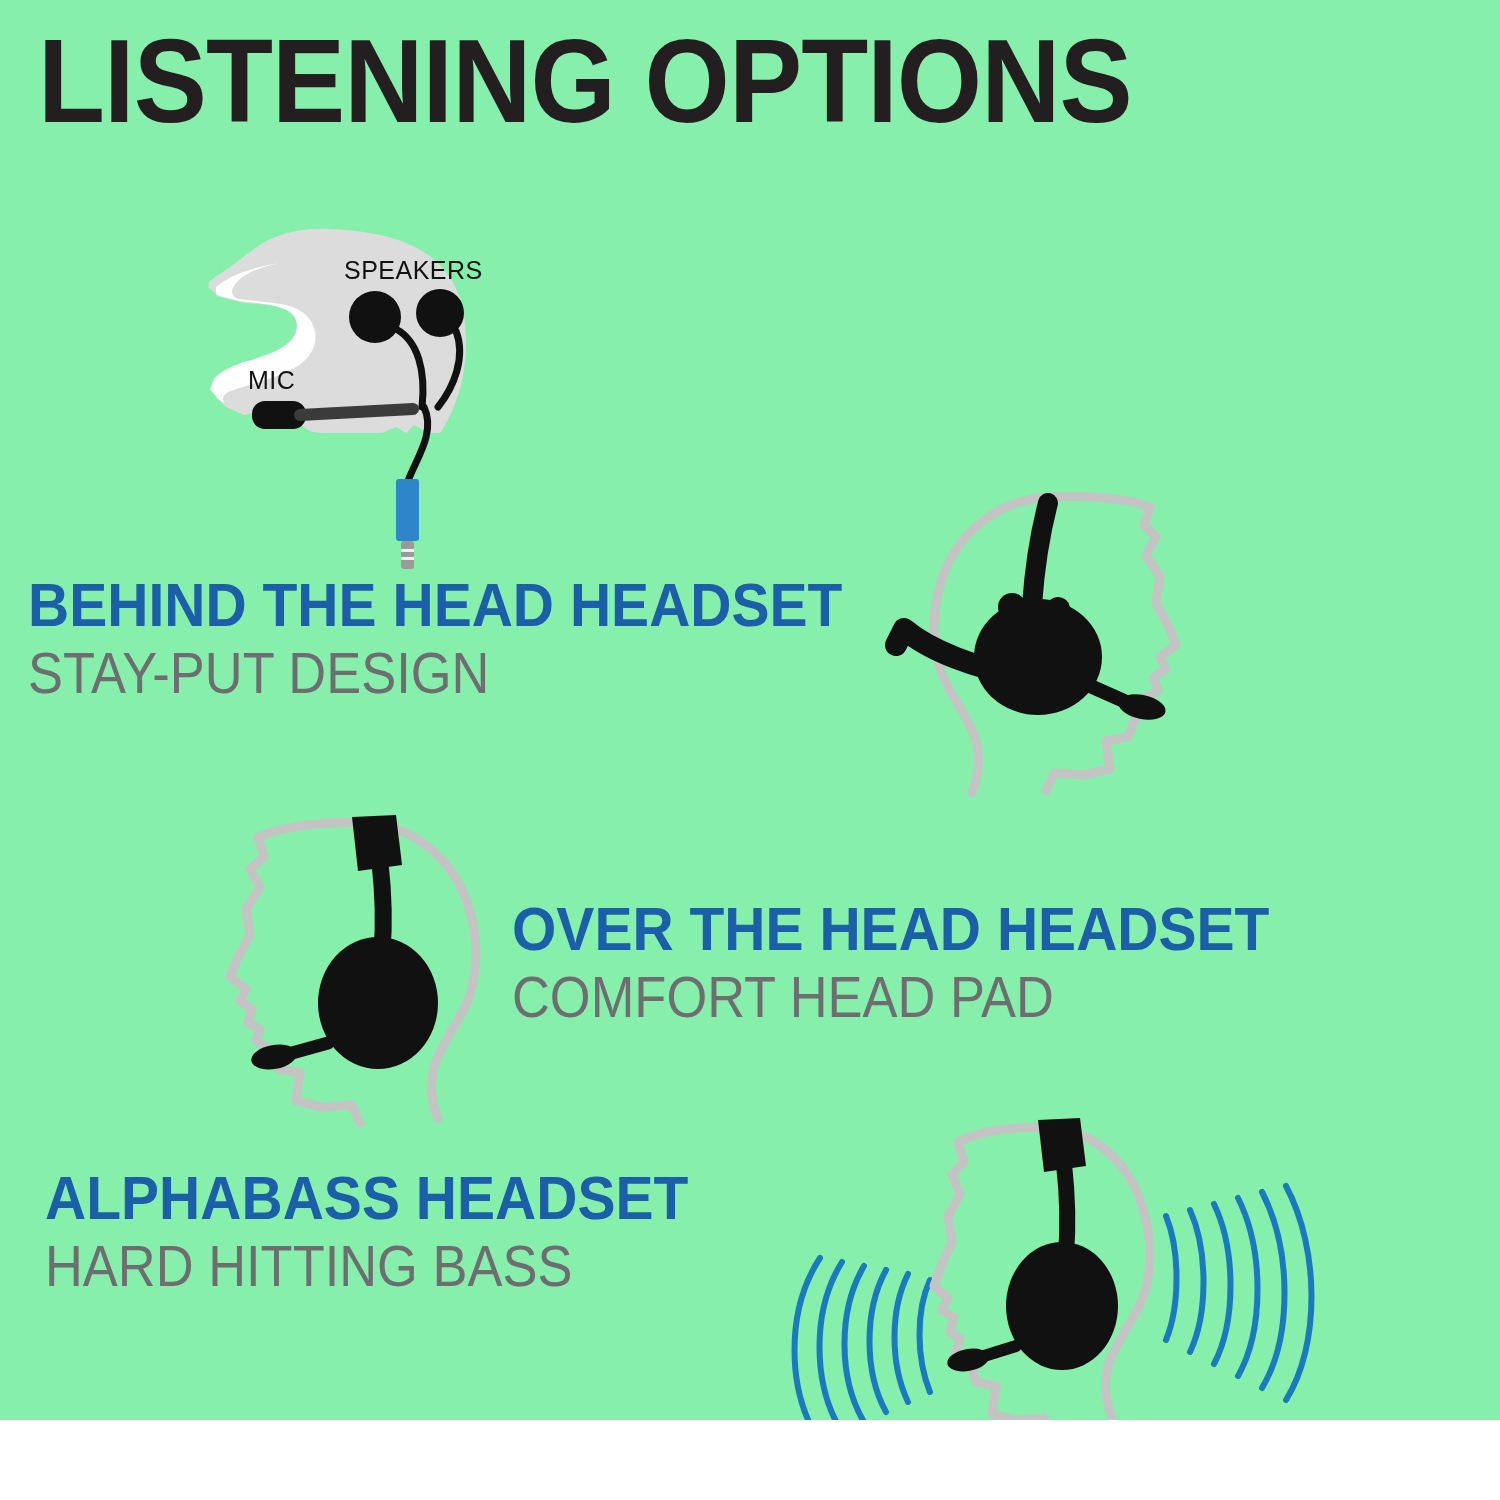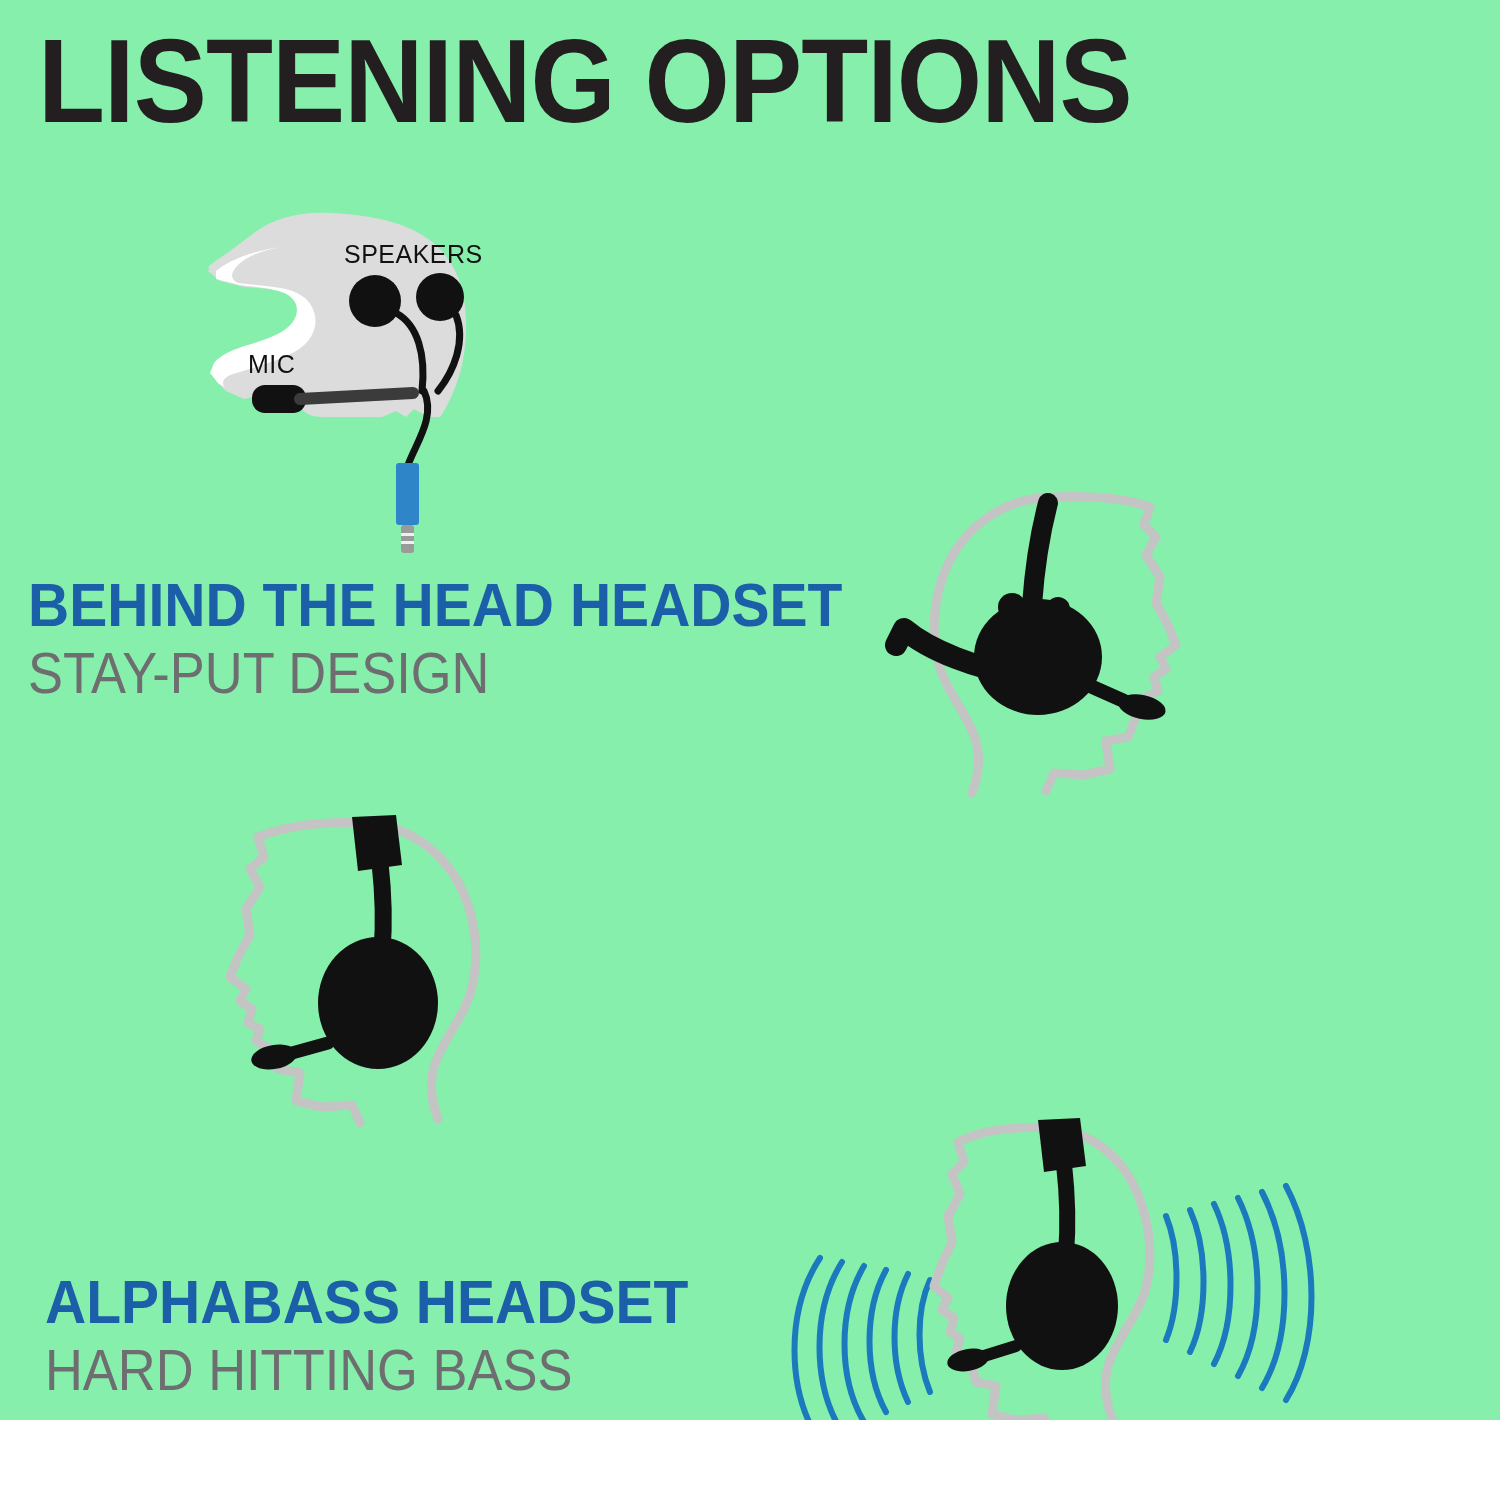--- a/index.html
+++ b/index.html
@@ -52,25 +52,25 @@
     color: #6e6e70;
     transform: scaleX(0.92);
     transform-origin: left top;
     margin-top: 8px;
   }
 
   
   #block-helmet   { left: 505px; top: 247px; }
   #block-behind   { left: 28px;  top: 573px; }
   #block-over     { left: 512px; top: 897px; }
-  #block-alpha    { left: 45px;  top: 1270px; }
+  #block-alpha    { left: 45px;  top: 1166px; }
 
   
   .illus { position: absolute; }
-  #illus-helmet { left: 200px; top: 195px;  width: 320px;  height: 360px; }
+  #illus-helmet { left: 200px; top: 211px;  width: 320px;  height: 360px; }
   #illus-behind { left: 860px; top: 485px;  width: 370px;  height: 340px; }
   #illus-over   { left: 200px; top: 805px;  width: 350px;  height: 345px; }
   #illus-alpha  { left: 780px; top: 1110px; width: 550px;  height: 390px; }
 
   svg { display: block; overflow: visible; }
 </style>
 </head>
 <body>
 
 <div id="page">
@@ -199,20 +199,24 @@
       <path fill="#111111" d="M 152,12 L 196,10 L 202,60 L 158,66 Z"></path>
       <path fill="none" stroke="#111111" stroke-width="17" stroke-linecap="round" d="M 180,58 C 184,94 184,122 182,146"></path>
 
       <ellipse cx="178" cy="198" rx="60" ry="66" fill="#111111"></ellipse>
 
       <path fill="none" stroke="#111111" stroke-width="13" stroke-linecap="round" d="M 128,238 L 92,248"></path>
       <ellipse cx="74" cy="252" rx="23" ry="12" transform="rotate(-10 74 252)" fill="#111111"></ellipse>
     </svg>
   </div>
 
+  <div class="txt-block" id="block-over">
+    <div class="head-line">OVER THE HEAD HEADSET</div>
+    <div class="sub-line">COMFORT HEAD PAD</div>
+  </div>
 
   <div class="txt-block" id="block-alpha">
     <div class="head-line">ALPHABASS HEADSET</div>
     <div class="sub-line">HARD HITTING BASS</div>
   </div>
 
   <div class="illus" id="illus-alpha">
     <svg width="550" height="390" viewBox="0 0 550 390">
 
       <g fill="none" stroke="#1b79be" stroke-linecap="round">

